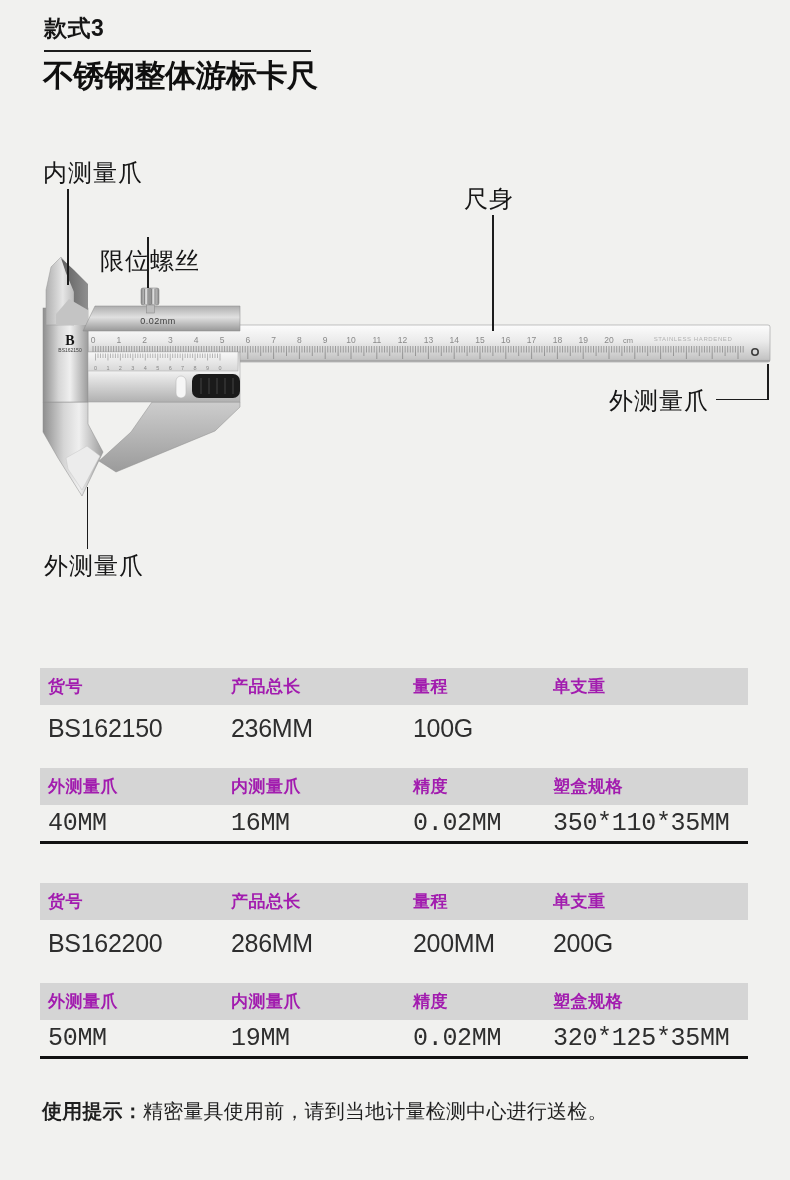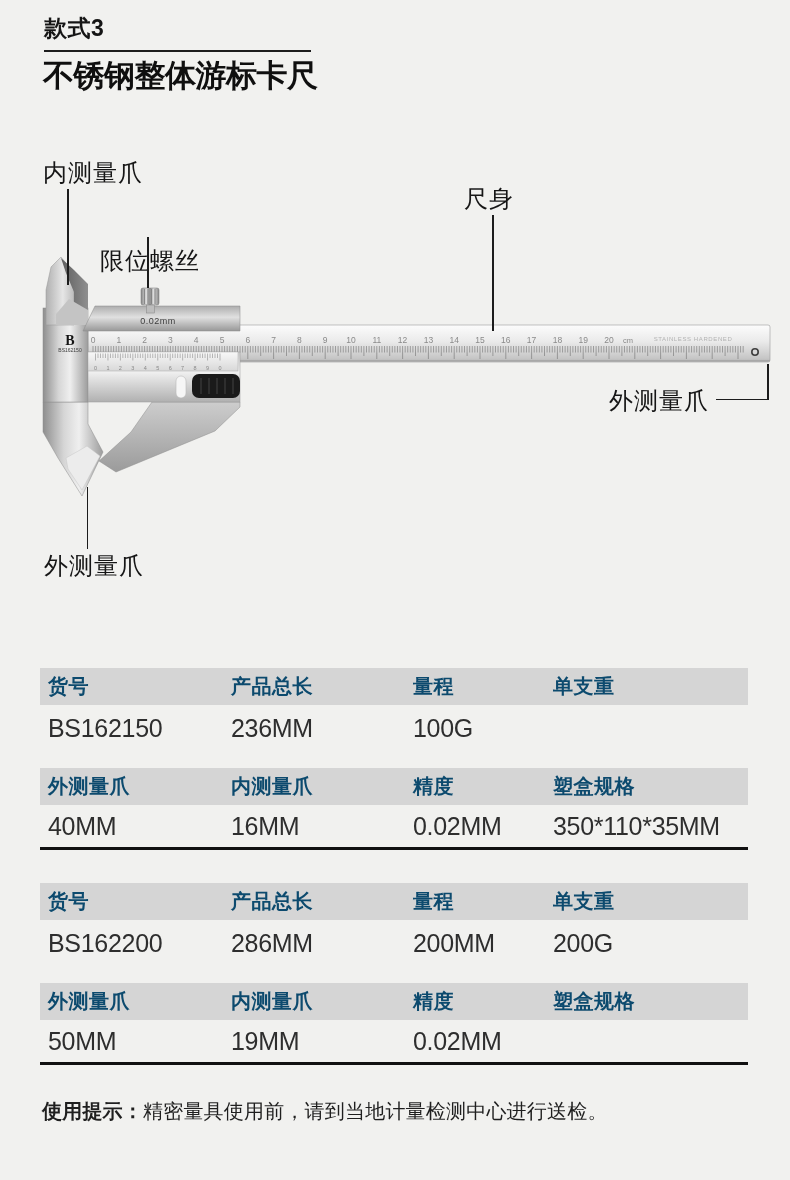--- a/index.html
+++ b/index.html
@@ -16,22 +16,22 @@
   #caliper-svg{position:absolute;left:0;top:0;}
   .callout{position:absolute;font-size:24px;font-weight:500;color:#161616;letter-spacing:1px;white-space:nowrap;}
   .cline{position:absolute;background:#1c1c1c;}
 
   
   .spec-table{position:absolute;left:40px;width:708px;}
   #table1{top:668px;} #table2{top:883px;}
   .thead,.trow{display:grid;grid-template-columns:187px 182px 140px 1fr;box-sizing:border-box;}
   .thead{background:#d5d5d5;height:37px;align-items:center;}
   .trow.tall{height:63px;padding-top:9px;align-items:start;}
-  .trow.short{height:42px;align-items:center;}
-  .th{font-size:20px;font-weight:700;color:#0c4a6e;letter-spacing:.5px;}
+  .trow.short{height:36px;align-items:center;font-family:Liberation Mono, monospace;}
+  .th{font-size:17px;font-weight:700;color:#a21caf;letter-spacing:.5px;}
   .td{font-size:25px;color:#2e2e2e;letter-spacing:-.3px;}
   .c1{padding-left:8px;} .c2,.c3,.c4{padding-left:4px;}
   .bline{height:3px;background:#111;}
 
   
   .note{position:absolute;left:42px;top:1098px;font-size:20px;color:#1f1f1f;letter-spacing:.2px;}
   .note .np{font-weight:700;}
 </style>
 </head>
 <body>
@@ -539,20 +539,21 @@
     <div class="thead">
       <div class="th c1">外测量爪</div>
       <div class="th c2">内测量爪</div>
       <div class="th c3">精度</div>
       <div class="th c4">塑盒规格</div>
     </div>
     <div class="trow short">
       <div class="td c1">50MM</div>
       <div class="td c2">19MM</div>
       <div class="td c3">0.02MM</div>
+      <div class="td c4">320*125*35MM</div>
     </div>
     <div class="bline"></div>
   </div>
 
   <div class="note">
     <span class="np">使用提示：</span><span>精密量具使用前，请到当地计量检测中心进行送检。</span>
   </div>
 
 </div>
 

